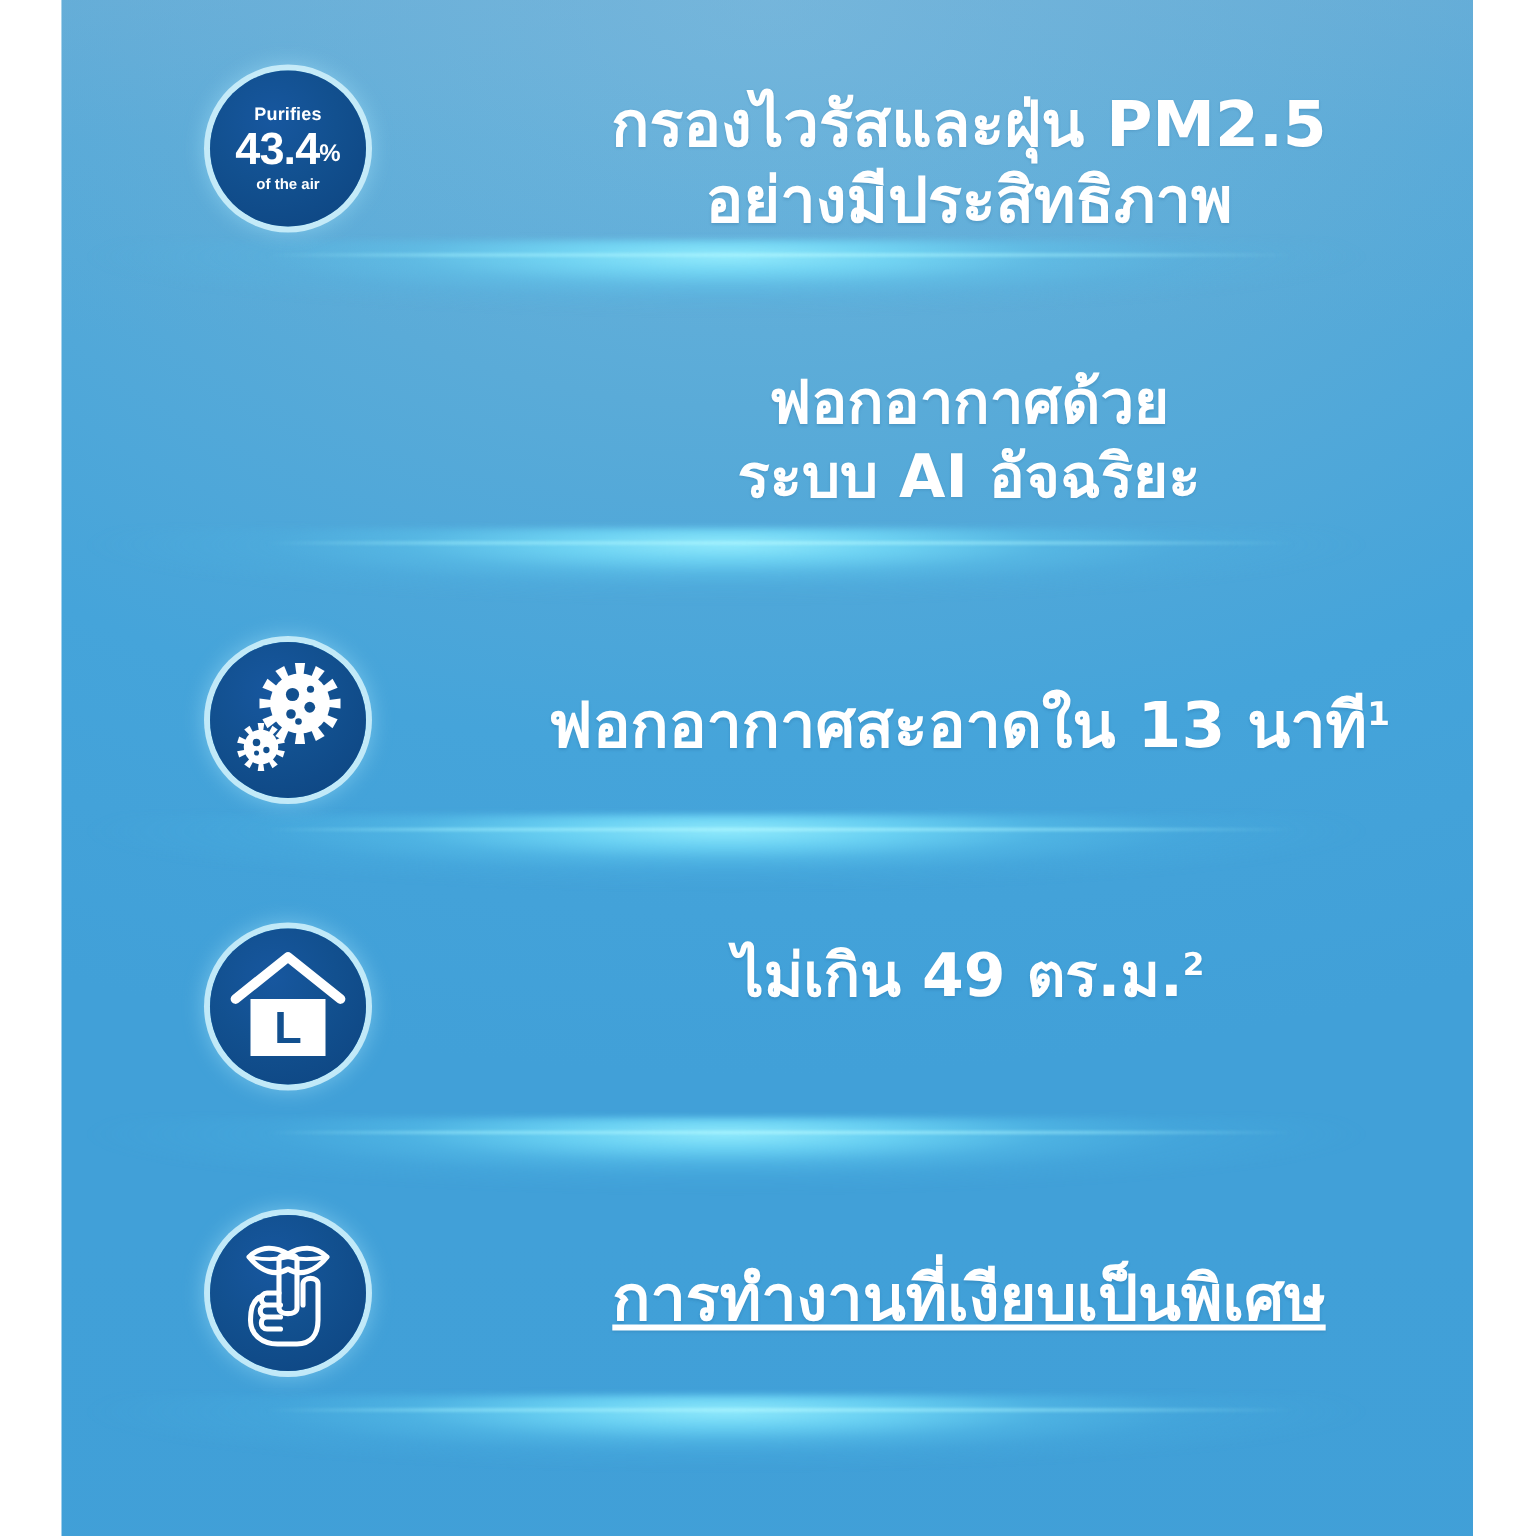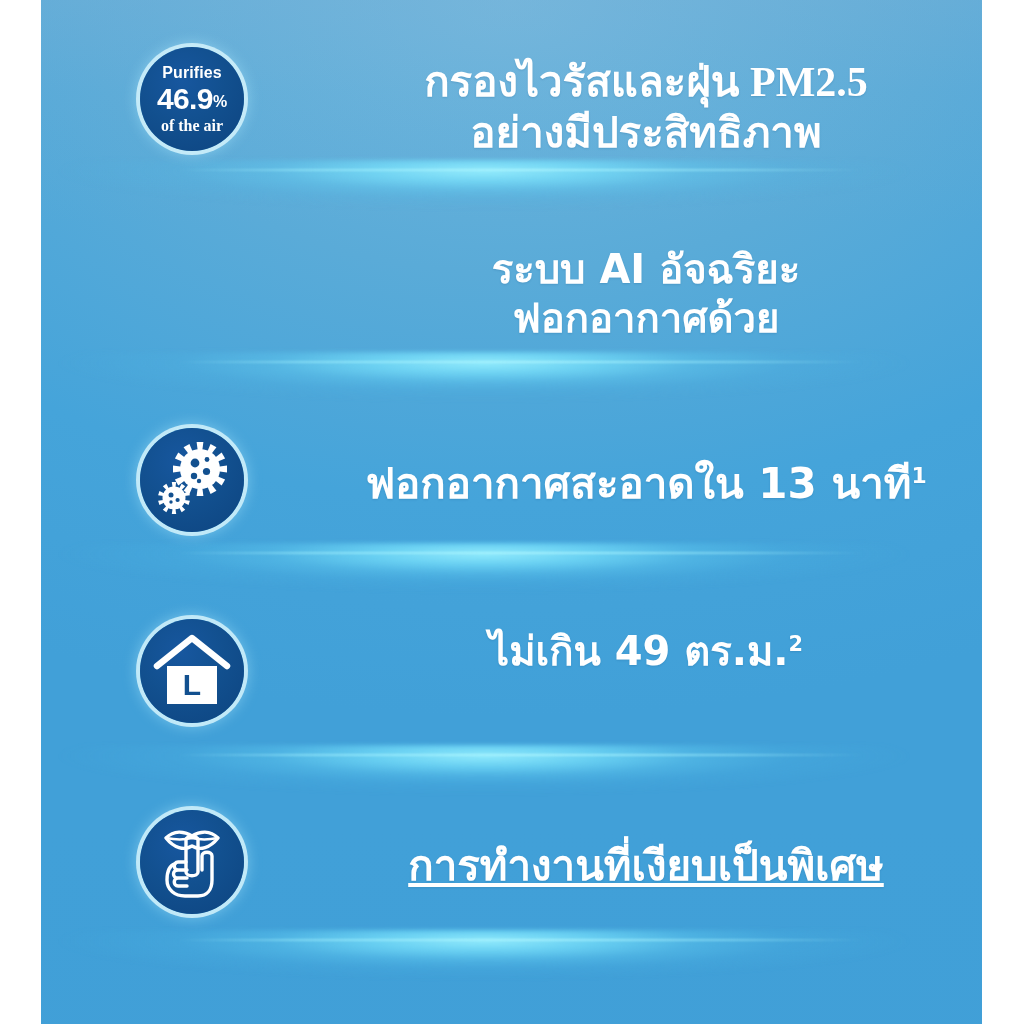--- a/index.html
+++ b/index.html
@@ -122,42 +122,41 @@
     color: #ffffff;
   }
 
   
   .badge-inner {
     text-align: center;
     line-height: 1;
     color: #ffffff;
   }
   .badge-top {
-    font-size: 16px;
+    font-size: 12px;
     font-weight: 700;
     letter-spacing: 0.1px;
     margin-bottom: 3px;
   }
   .badge-mid {
     font-size: 30px;
     font-weight: 700;
     letter-spacing: -0.6px;
     white-space: nowrap;
   }
   .badge-mid .pct {
     font-size: 16px;
     font-weight: 700;
     vertical-align: 2px;
     letter-spacing: 0;
   }
   .badge-bot {
-    font-size: 16px;
+    font-size: 10px;
     font-weight: 700;
     margin-top: 4px;
-    font-family: Liberation Serif, serif;
   }
 
   
   .text-slot {
     position: absolute;
     left: 255px;
     width: 700px;
     text-align: center;
     color: #ffffff;
     font-weight: 700;
@@ -207,36 +206,36 @@
       <div class="glow"></div>
       <div class="edge"></div>
     </div>
 
     <div class="row" style="top:43px; height:114px;">
       <div class="icon-slot" style="top:0;">
         <div class="disc">
           <div class="badge-inner">
             <div class="badge-top">Purifies</div>
             <div class="badge-mid">
-              <span>46.9</span><span class="pct">%</span>
+              <span>43.4</span><span class="pct">%</span>
             </div>
             <div class="badge-bot">of the air</div>
           </div>
         </div>
       </div>
-      <div class="text-slot t-lg" style="top:14px;font-family:Liberation Serif, serif;">
+      <div class="text-slot t-lg" style="top:14px;">
         <span class="ln">กรองไวรัสและฝุ่น PM2.5</span>
         <span class="ln">อย่างมีประสิทธิภาพ</span>
       </div>
     </div>
 
     <div class="row" style="top:233px; height:114px;">
       <div class="text-slot t-md" style="top:12px;">
+        <span class="ln">ฟอกอากาศด้วย</span>
         <span class="ln">ระบบ AI อัจฉริยะ</span>
-        <span class="ln">ฟอกอากาศด้วย</span>
       </div>
     </div>
 
     <div class="row" style="top:424px; height:114px;">
       <div class="icon-slot" style="top:0;">
         <div class="disc">
           <svg width="84" height="84" viewBox="0 0 84 84">
 
             <g transform="translate(50,31)">
               <g fill="#ffffff">

